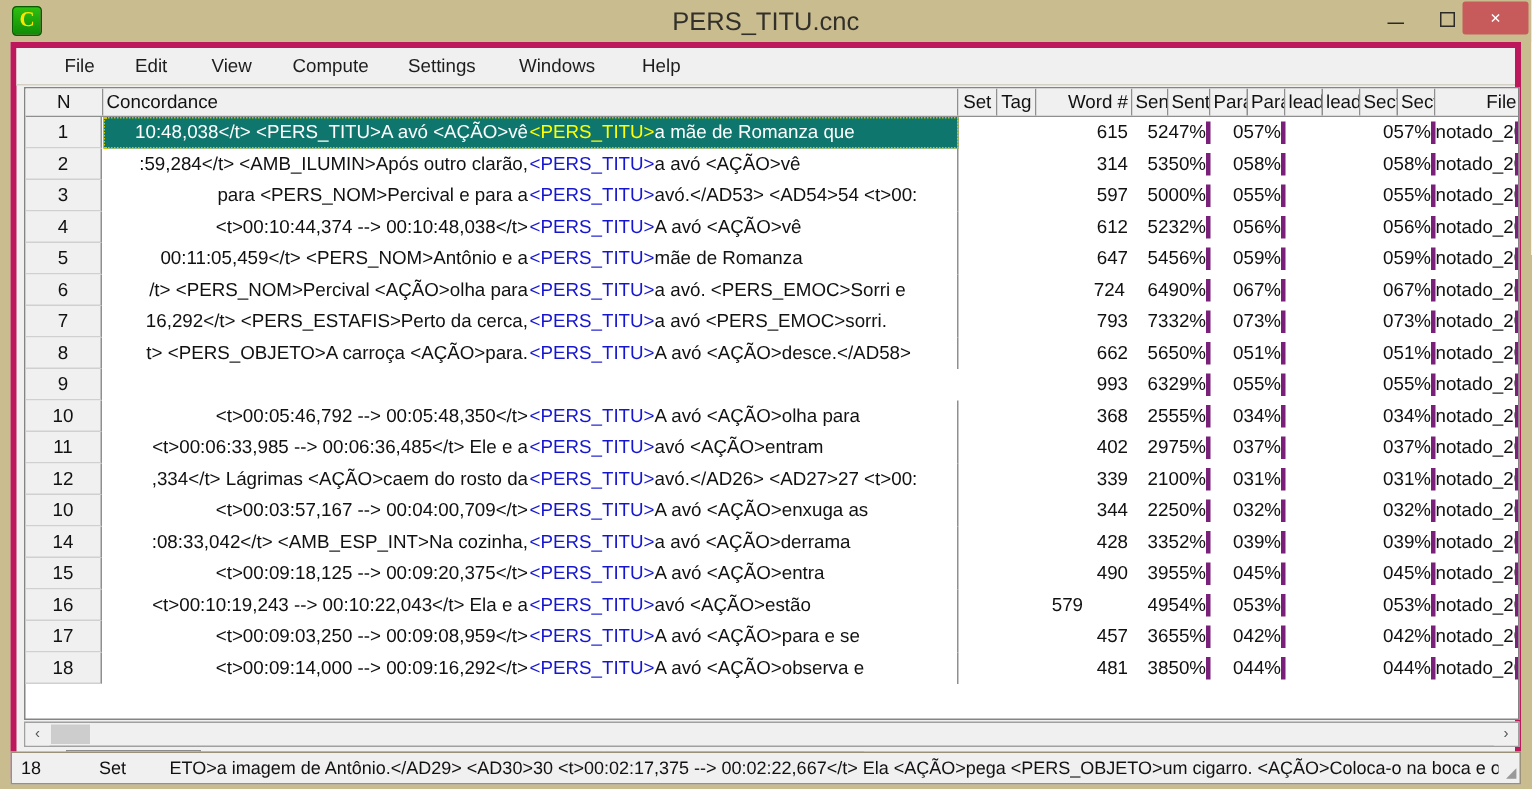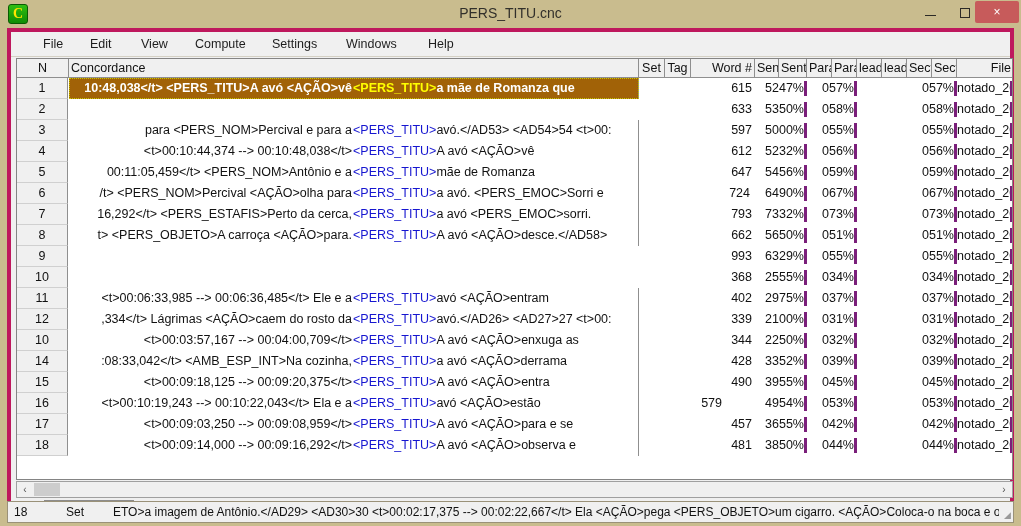--- a/index.html
+++ b/index.html
@@ -41,21 +41,21 @@
     font-weight: bold;
     line-height: 18px;
     text-align: center;
     font-family: "Liberation Serif", serif;
   }
   #title-text {
     position: absolute;
     left: 0; top: 5px;
     width: 1021px;
     text-align: center;
-    font-size: 14px;
+    font-size: 17px;
     color: #32302b;
   }
   .winbtn {
     position: absolute;
     top: 1px;
     height: 22px;
     width: 36px;
     box-sizing: border-box;
     text-align: center;
     line-height: 22px;
@@ -206,21 +206,21 @@
     text-align: right;
     padding-right: 1px;
   }
   .right-ctx {
     position: absolute;
     left: 50%;
     white-space: nowrap;
     text-align: left;
   }
   .kw { color: #1616d0; }
-  .row.sel .conc { background: #a16207; color: #ffffff; outline: 1px dotted #c8c800; outline-offset: -1px; font-weight: bold; }
+  .row.sel .conc { background: #0f766e; color: #ffffff; outline: 1px dotted #c8c800; outline-offset: -1px; }
   .row.sel .kwhit { color: #ffff00; }
   .row.sel .ncell { background: #f0f0f0; color: #111; }
 
   .num {
     position: absolute;
     top: 0;
     height: 21px;
     line-height: 20px;
     font-size: 12.5px;
     color: #111;
@@ -387,21 +387,27 @@
             <div class="sep" style="left: 787px;"></div>
             <div class="num" style="left: 790px; width: 50px; text-align: right; padding-right: 3px;">057%</div>
             <div class="sep" style="left: 837px;"></div>
             <div class="num" style="left: 890px; width: 50px; text-align: right; padding-right: 3px;">057%</div>
             <div class="sep" style="left: 937px;"></div>
             <div class="num" style="left: 940px; width: 62px; text-align: left; padding-right: 0px;">notado_2002_EA</div>
             <div class="sep" style="left: 993px;"></div>
           </div>
           <div class="row">
             <div class="ncell">2</div>
-            <div class="num" style="left: 674px; width: 64px; text-align: right; padding-right: 3px;">633</div>
+            <div class="conc">
+              <div class="inner">
+                <span class="left-ctx">:59,284&lt;/t&gt; &lt;AMB_ILUMIN&gt;Após outro clarão, </span>
+                <span class="right-ctx"><span class="kw">&lt;PERS_TITU&gt;</span><span>a avó &lt;AÇÃO&gt;vê</span></span>
+              </div>
+            </div>
+            <div class="num" style="left: 674px; width: 64px; text-align: right; padding-right: 3px;">314</div>
             <div class="num" style="left: 738px; width: 52px; text-align: right; padding-right: 3px;">5350%</div>
             <div class="sep" style="left: 787px;"></div>
             <div class="num" style="left: 790px; width: 50px; text-align: right; padding-right: 3px;">058%</div>
             <div class="sep" style="left: 837px;"></div>
             <div class="num" style="left: 890px; width: 50px; text-align: right; padding-right: 3px;">058%</div>
             <div class="sep" style="left: 937px;"></div>
             <div class="num" style="left: 940px; width: 62px; text-align: left; padding-right: 0px;">notado_2002_EA</div>
             <div class="sep" style="left: 993px;"></div>
           </div>
           <div class="row">
@@ -519,20 +525,26 @@
             <div class="sep" style="left: 787px;"></div>
             <div class="num" style="left: 790px; width: 50px; text-align: right; padding-right: 3px;">055%</div>
             <div class="sep" style="left: 837px;"></div>
             <div class="num" style="left: 890px; width: 50px; text-align: right; padding-right: 3px;">055%</div>
             <div class="sep" style="left: 937px;"></div>
             <div class="num" style="left: 940px; width: 62px; text-align: left; padding-right: 0px;">notado_2002_EA</div>
             <div class="sep" style="left: 993px;"></div>
           </div>
           <div class="row">
             <div class="ncell">10</div>
+            <div class="conc">
+              <div class="inner">
+                <span class="left-ctx">&lt;t&gt;00:05:46,792 --&gt; 00:05:48,350&lt;/t&gt; </span>
+                <span class="right-ctx"><span class="kw">&lt;PERS_TITU&gt;</span><span>A avó &lt;AÇÃO&gt;olha para</span></span>
+              </div>
+            </div>
             <div class="num" style="left: 674px; width: 64px; text-align: right; padding-right: 3px;">368</div>
             <div class="num" style="left: 738px; width: 52px; text-align: right; padding-right: 3px;">2555%</div>
             <div class="sep" style="left: 787px;"></div>
             <div class="num" style="left: 790px; width: 50px; text-align: right; padding-right: 3px;">034%</div>
             <div class="sep" style="left: 837px;"></div>
             <div class="num" style="left: 890px; width: 50px; text-align: right; padding-right: 3px;">034%</div>
             <div class="sep" style="left: 937px;"></div>
             <div class="num" style="left: 940px; width: 62px; text-align: left; padding-right: 0px;">notado_2002_EA</div>
             <div class="sep" style="left: 993px;"></div>
           </div>

